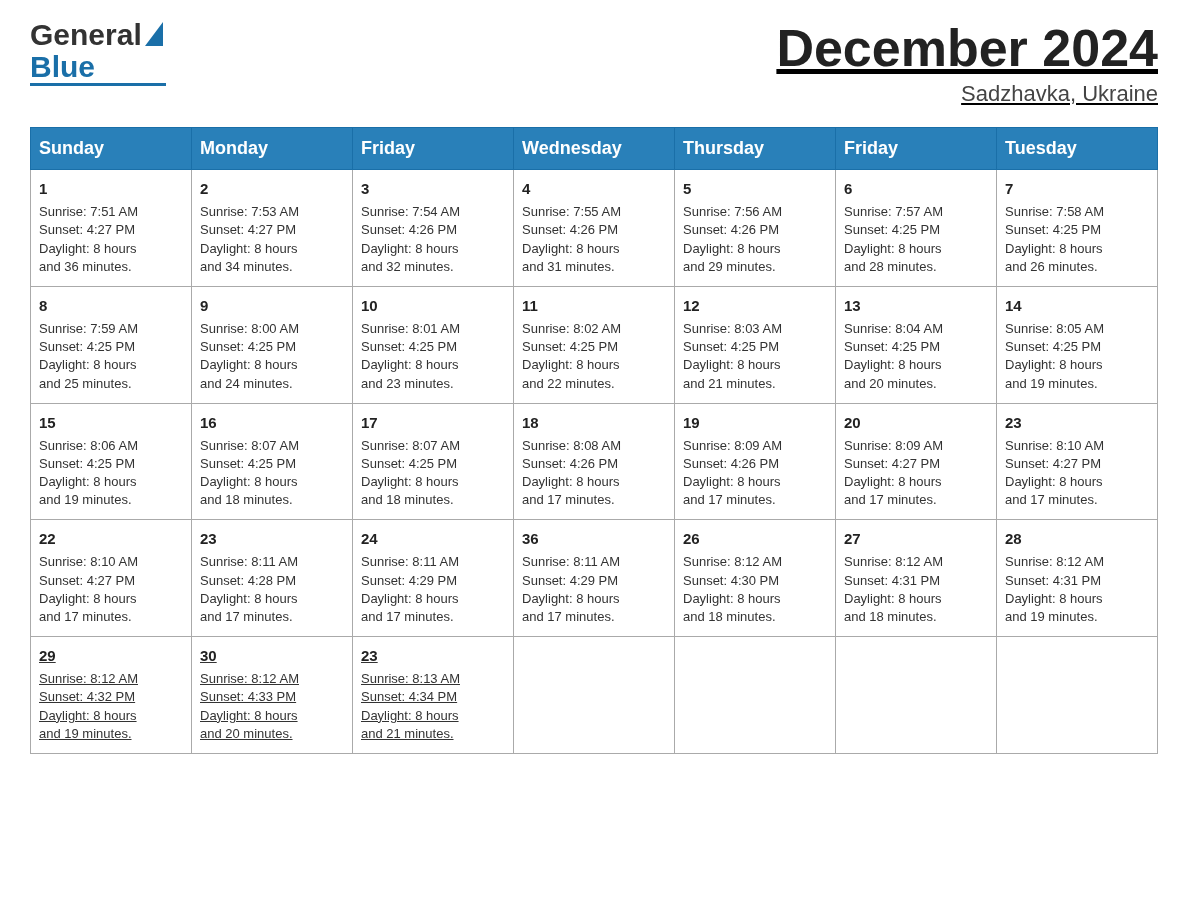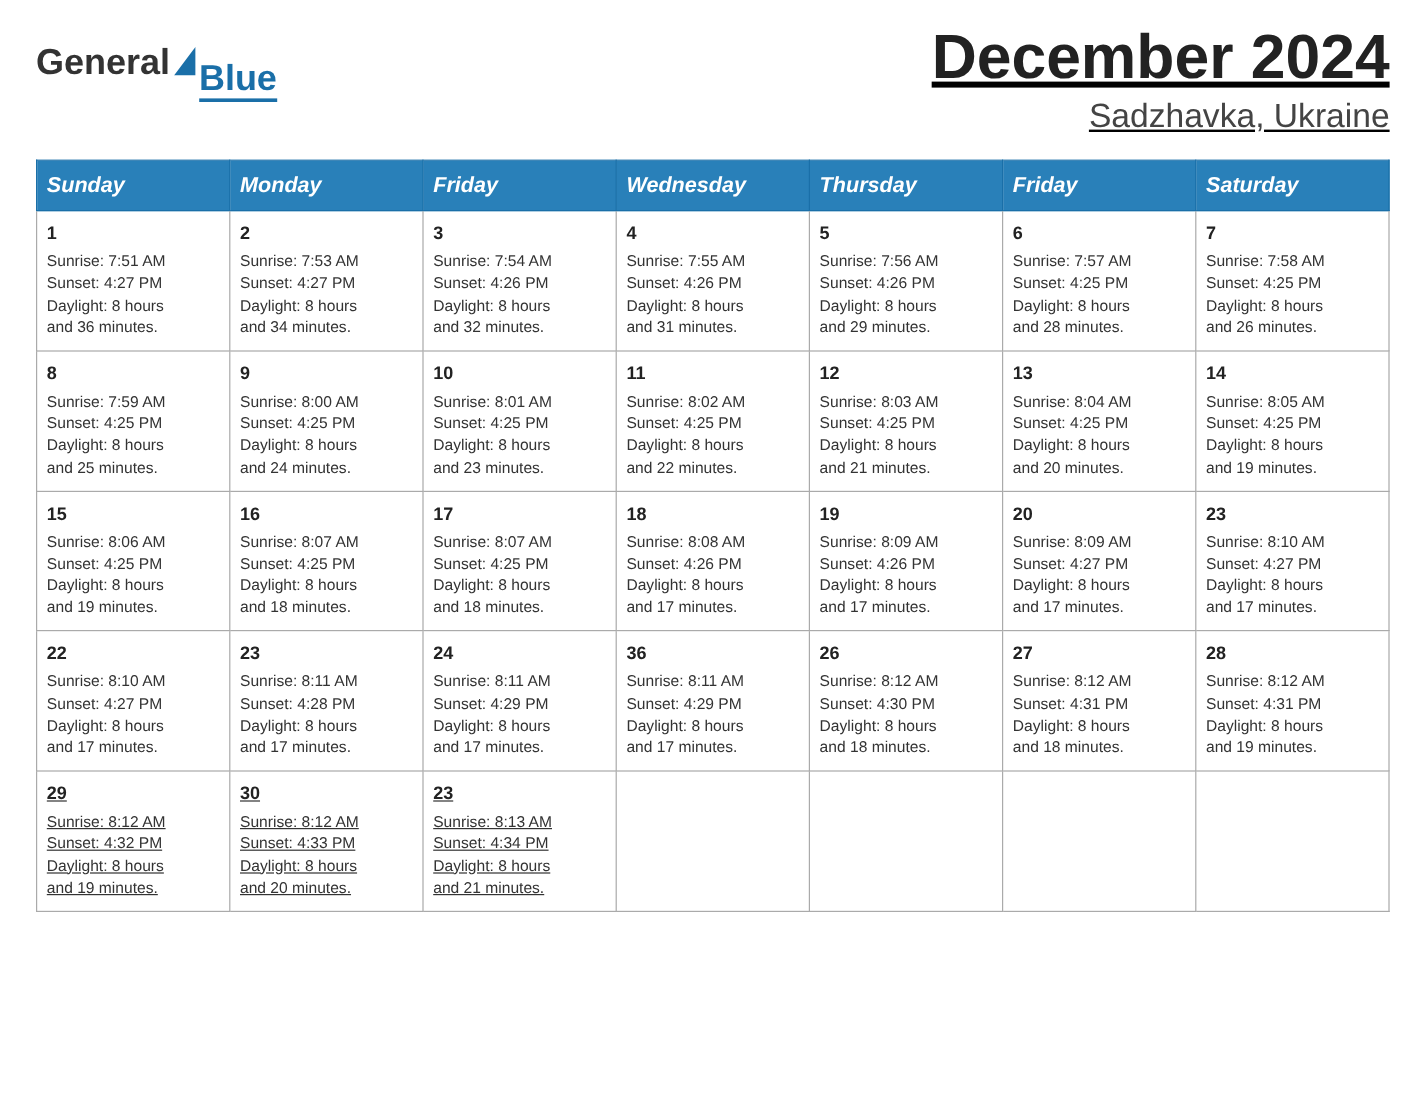--- a/index.html
+++ b/index.html
@@ -20,38 +20,37 @@
       text-align: right;
       text-decoration: underline;
     }
     .month-title {
       font-size: 52px;
       font-weight: bold;
       color: #222;
       line-height: 1.1;
     }
     .location {
-      font-size: 28px;
+      font-size: 22px;
       color: #444;
       margin-top: 4px;
     }
     table {
       width: 100%;
       border-collapse: collapse;
       table-layout: fixed;
     }
     thead tr th {
       background-color: #2980b9;
       color: white;
       font-size: 18px;
       font-weight: bold;
       padding: 10px 8px;
       text-align: left;
       border: 1px solid #1a6fa8;
-      font-style: italic;
     }
     tbody tr td {
       border: 1px solid #aaa;
       vertical-align: top;
       padding: 8px 8px 10px 8px;
       height: 100px;
       font-size: 13px;
       color: #333;
       line-height: 1.4;
     }
@@ -68,35 +67,34 @@
     }
     .empty-cell {
       background: #fff;
     }
     tbody tr:last-child td {
       height: auto;
       text-decoration: underline;
     }
     .logo-block {
       display: inline-flex;
-      flex-direction: row;
+      flex-direction: column;
       line-height: 1;
     }
     .logo-line1 {
       display: flex;
       align-items: center;
     }
     .logo-line2 {
       color: #1a6fa8;
       font-size: 30px;
       font-weight: bold;
       border-bottom: 3px solid #1a6fa8;
       text-decoration: none;
       line-height: 1.1;
-      margin-top: 29px;
     }
   </style>
 </head>
 <body>
 
 <div class="header">
   <div class="logo-block">
     <div class="logo-line1">
       <span style="font-size:30px;font-weight:bold;color:#333;">General</span>
       <span style="display:inline-block;margin:0 3px 0 3px;vertical-align:middle;">
@@ -115,21 +113,21 @@
 
 <table>
   <thead>
     <tr>
       <th>Sunday</th>
       <th>Monday</th>
       <th>Friday</th>
       <th>Wednesday</th>
       <th>Thursday</th>
       <th>Friday</th>
-      <th>Saturday</th>
+      <th>Tuesday</th>
     </tr>
   </thead>
   <tbody id="calendar-body">
   <tr>
         <td>
         <span class="day-num">1</span>
         <span class="day-info">Sunrise: 7:51 AM<br>Sunset: 4:27 PM<br>Daylight: 8 hours<br>and 36 minutes.</span>
       </td>
         <td>
         <span class="day-num">2</span>

